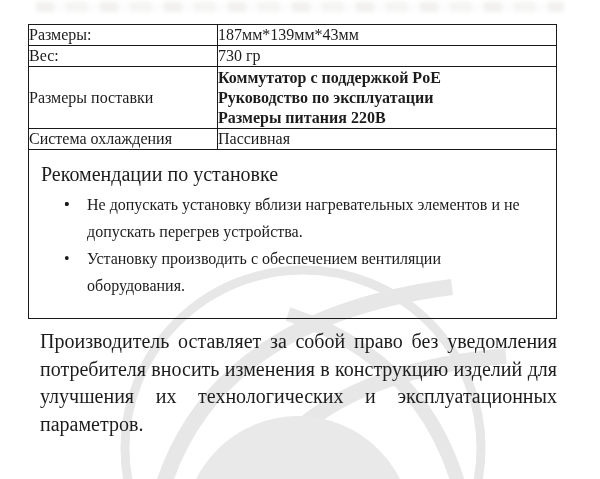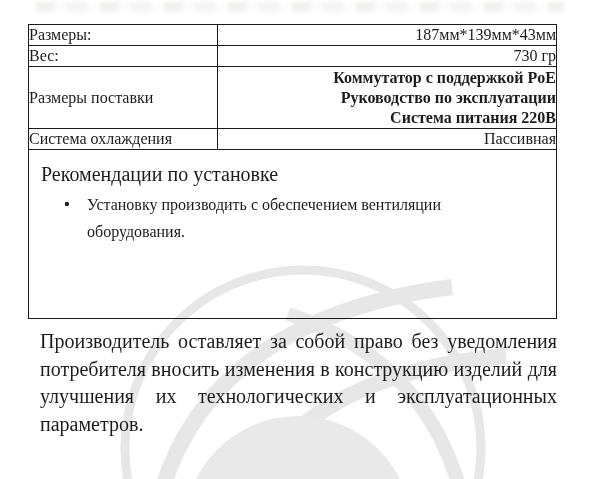--- a/index.html
+++ b/index.html
@@ -19,21 +19,21 @@
       rgba(180,176,170,0.13) 30px 52px, rgba(210,208,205,0.05) 52px 64px);
     filter:blur(2px);border-radius:2px;
   }
   .table-wrap{position:absolute;left:28px;top:24px;width:529px;}
   table.spec{border-collapse:collapse;width:100%;table-layout:fixed;}
   table.spec td{
     border:1.5px solid #1a1a1a;font-size:16px;line-height:20px;
     padding:0;vertical-align:middle;overflow:hidden;
   }
   td.label-cell{width:188px;padding-left:12px;text-align:left;}
-  td.value-cell{text-align:right;}
+  td.value-cell{text-align:left;}
   tr.r-single{height:21px;}
   tr.r-multi{height:62px;}
   .vline{line-height:20px;font-weight:bold;}
   
   .rec-box{
     box-sizing:border-box;width:529px;height:169px;
     border:1.5px solid #1a1a1a;border-top:none;
     padding:13px 26px 0 12px;overflow:hidden;background:transparent;
   }
   .rec-title{font-size:20px;line-height:22px;}
@@ -79,38 +79,39 @@
         </tr>
         <tr class="r-single">
           <td class="label-cell">Вес:</td>
           <td class="value-cell">730 гр</td>
         </tr>
         <tr class="r-multi">
           <td class="label-cell">Размеры поставки</td>
           <td class="value-cell">
             <div class="vline">Коммутатор с поддержкой PoE</div>
             <div class="vline">Руководство по эксплуатации</div>
-            <div class="vline">Система питания 220В</div>
+            <div class="vline">Размеры питания 220В</div>
           </td>
         </tr>
         <tr class="r-single">
           <td class="label-cell">Система охлаждения</td>
           <td class="value-cell">Пассивная</td>
         </tr>
       </tbody>
         </table>
 
       <div class="rec-box">
         <div class="rec-title">Рекомендации по установке</div>
         <ul class="rec-list">
           <li>
             <span class="dot">•</span>
           </li>
           <li>
             <span class="dot">•</span>
+            <span>Не допускать установку вблизи нагревательных элементов и не допускать перегрев устройства.</span>
           </li>
           <li>
             <span class="dot">•</span>
             <span>Установку производить с обеспечением вентиляции оборудования.</span>
           </li>
         </ul>
       </div>
     </div>
 
     <p class="footer-note">Производитель оставляет за собой право без уведомления потребителя вносить изменения в конструкцию изделий для улучшения их технологических и эксплуатационных параметров.</p>

